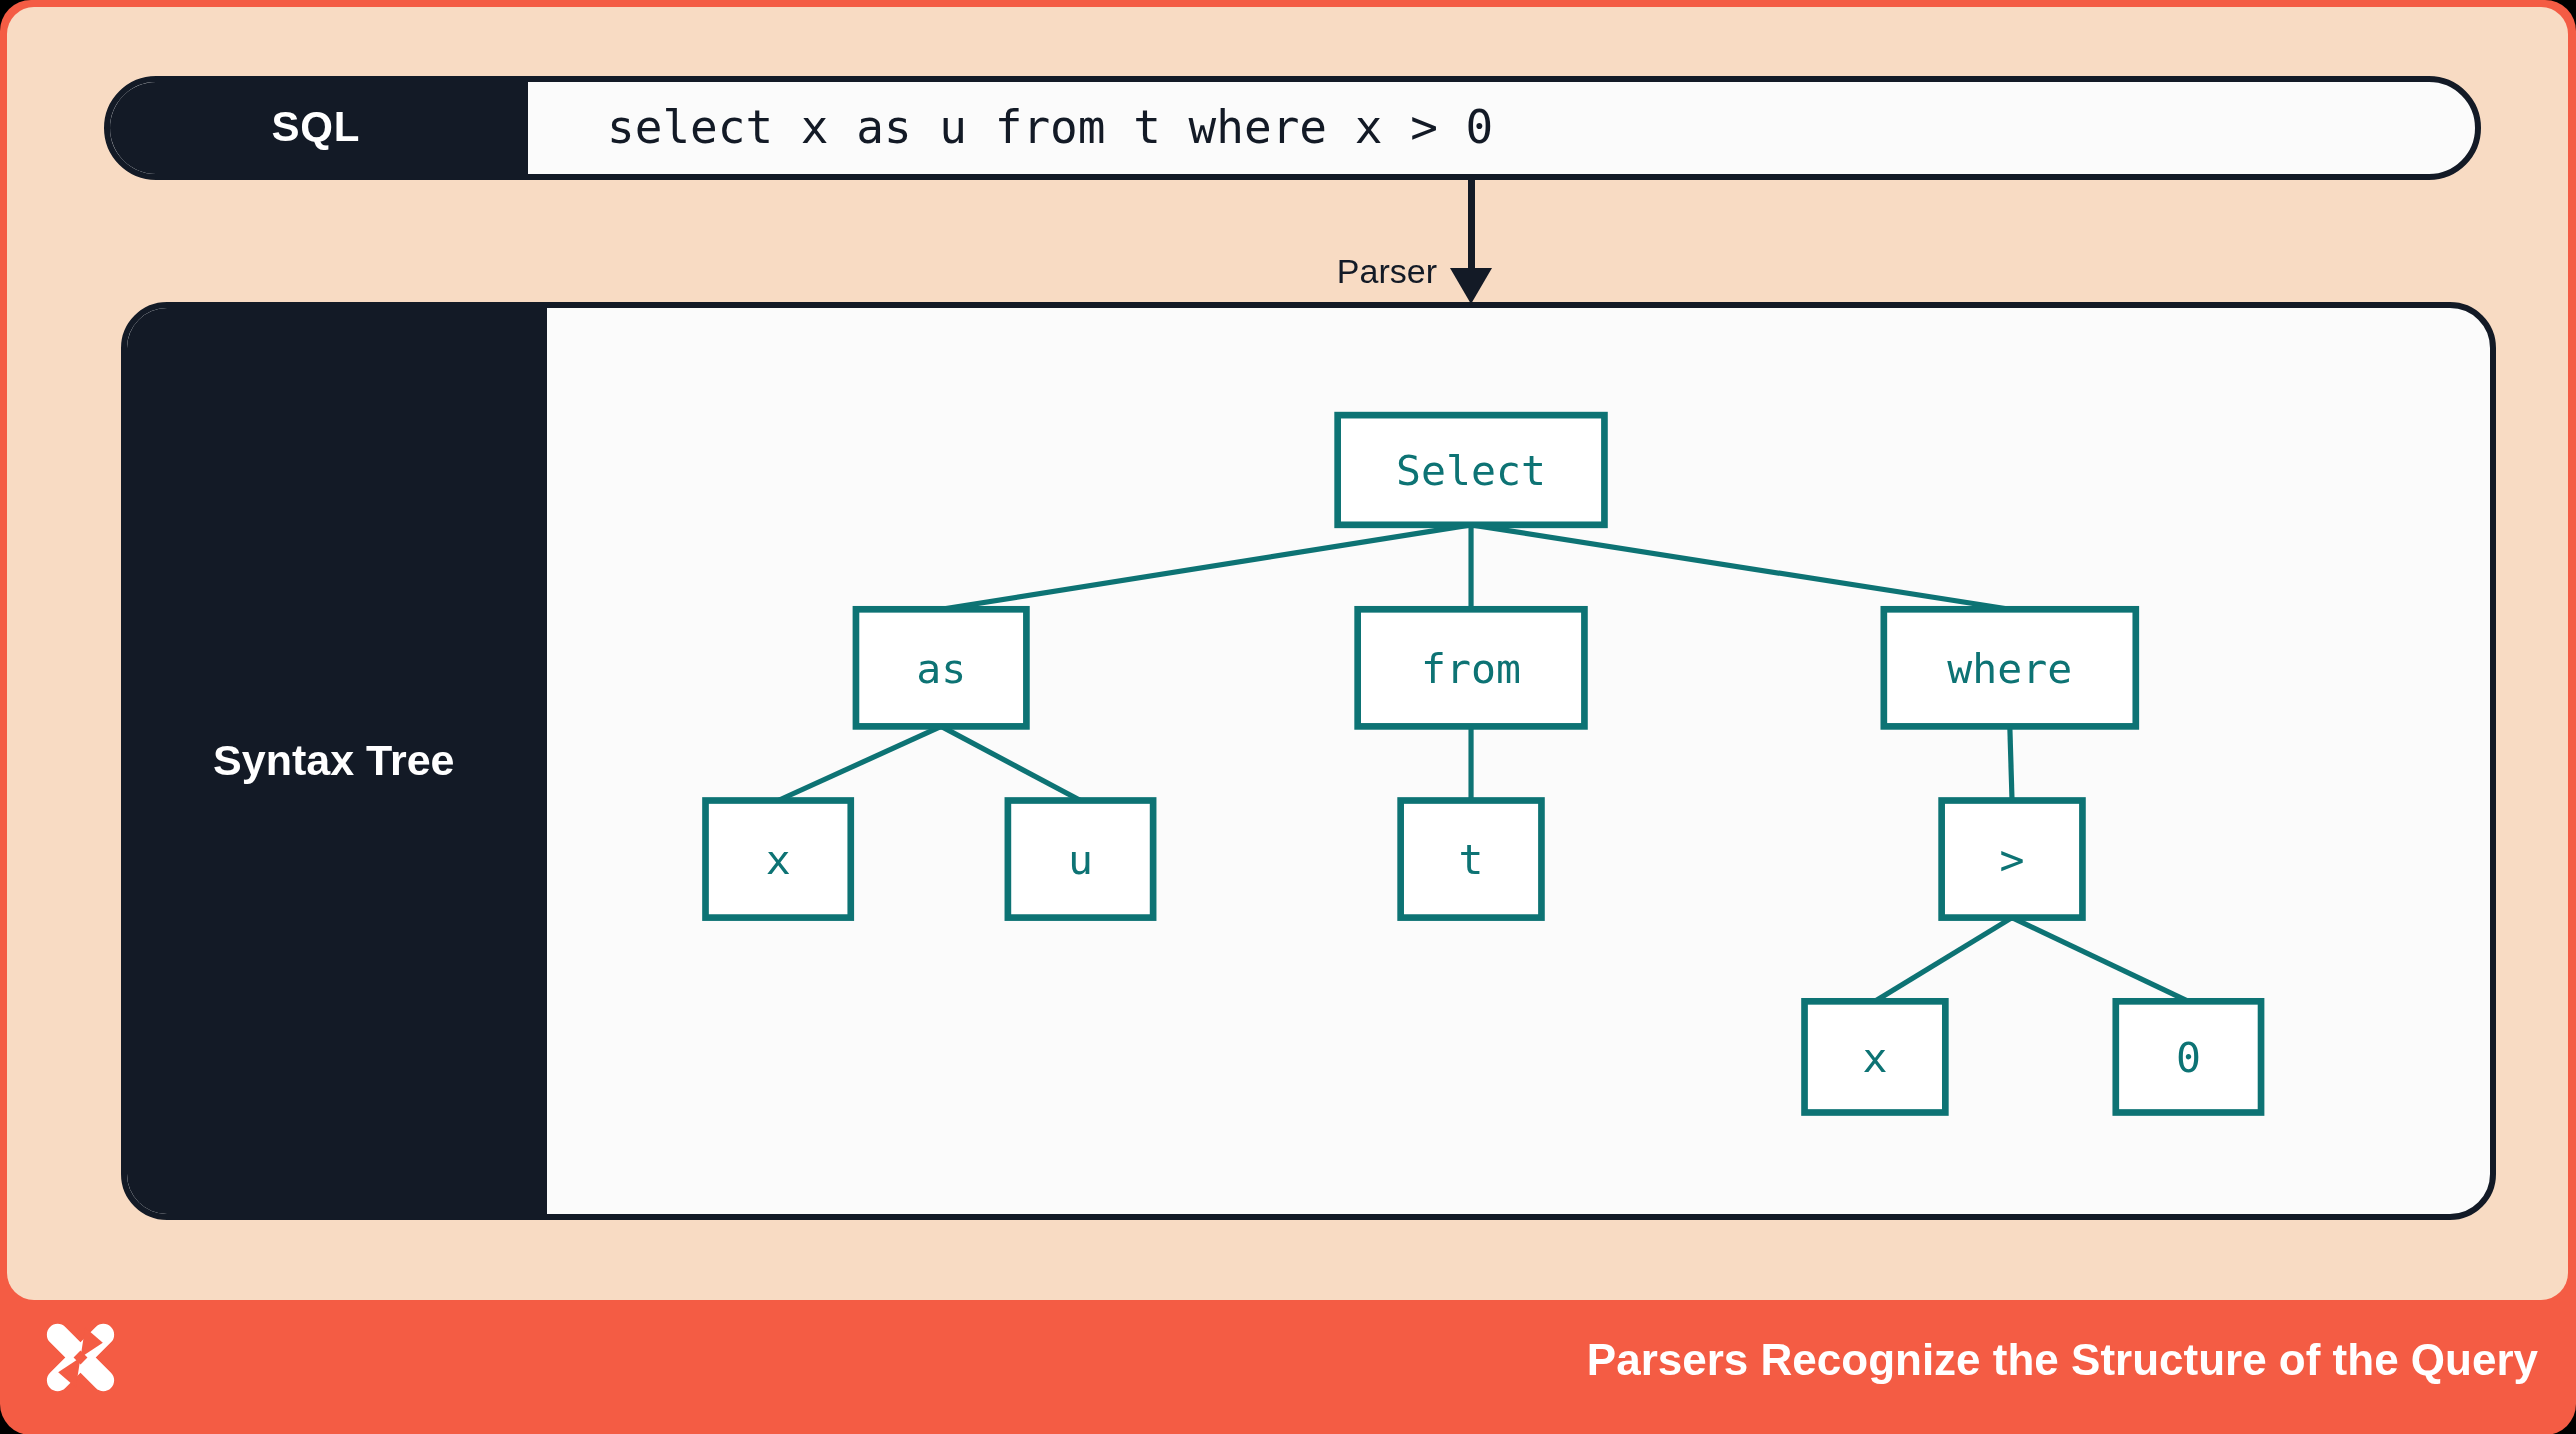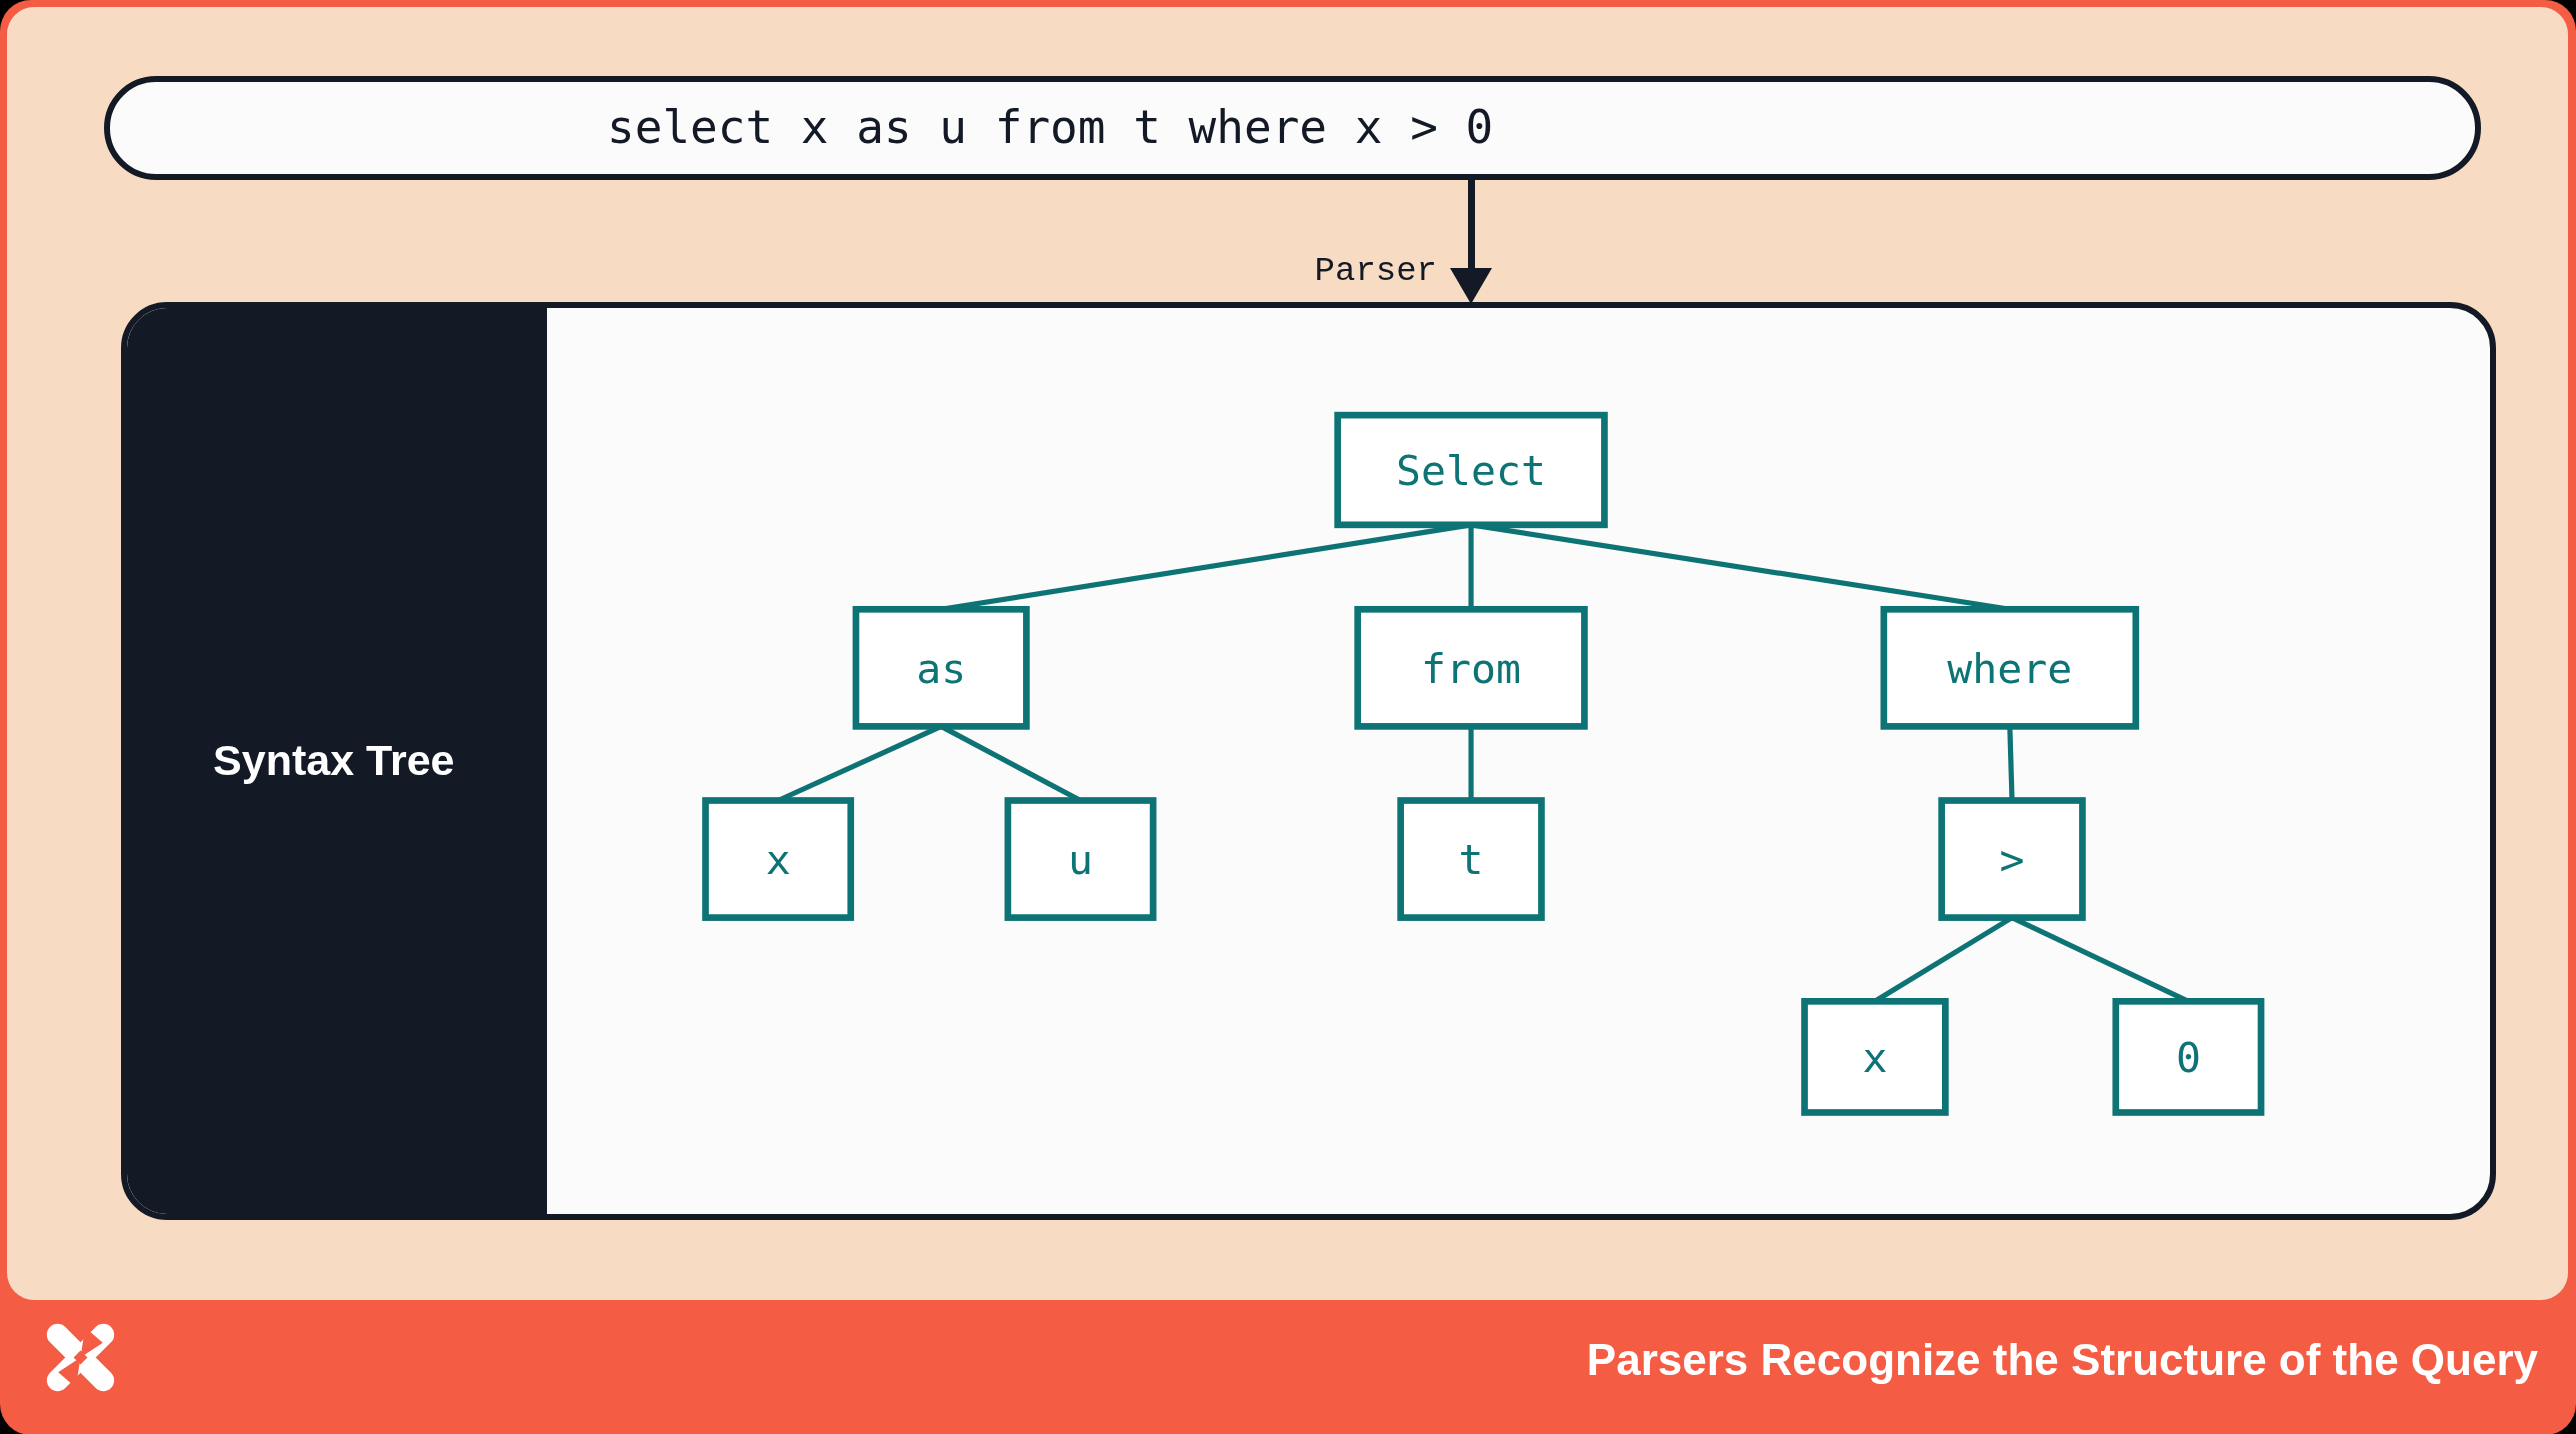--- a/index.html
+++ b/index.html
@@ -64,21 +64,21 @@
     color: #131A26;
     white-space: pre;
   }
 
   
   .parser-label {
     position: absolute;
     left: 1141px; top: 249px;
     width: 296px;
     text-align: right;
-    font-family: Liberation Mono, monospace;
+    font-family: Liberation Sans, sans-serif;
     font-size: 34px;
     line-height: 44px;
     color: #131A26;
   }
   .arrow-line {
     position: absolute;
     left: 1468px; top: 180px;
     width: 6.7px; height: 93px;
     background: #131A26;
   }
@@ -160,20 +160,23 @@
 </style>
 </head>
 <body>
 
 <div class="slide">
 
   <div class="content-bg"></div>
 
   <div class="sql-pill">
     <div class="sql-code">select x as u from t where x &gt; 0</div>
+    <div class="sql-label-seg">
+      <span>SQL</span>
+    </div>
   </div>
 
   <div class="parser-label">Parser</div>
   <div class="arrow-line"></div>
   <div class="arrow-head"></div>
 
   <div class="panel">
     <div class="panel-sidebar">
       <span>Syntax Tree</span>
     </div>

